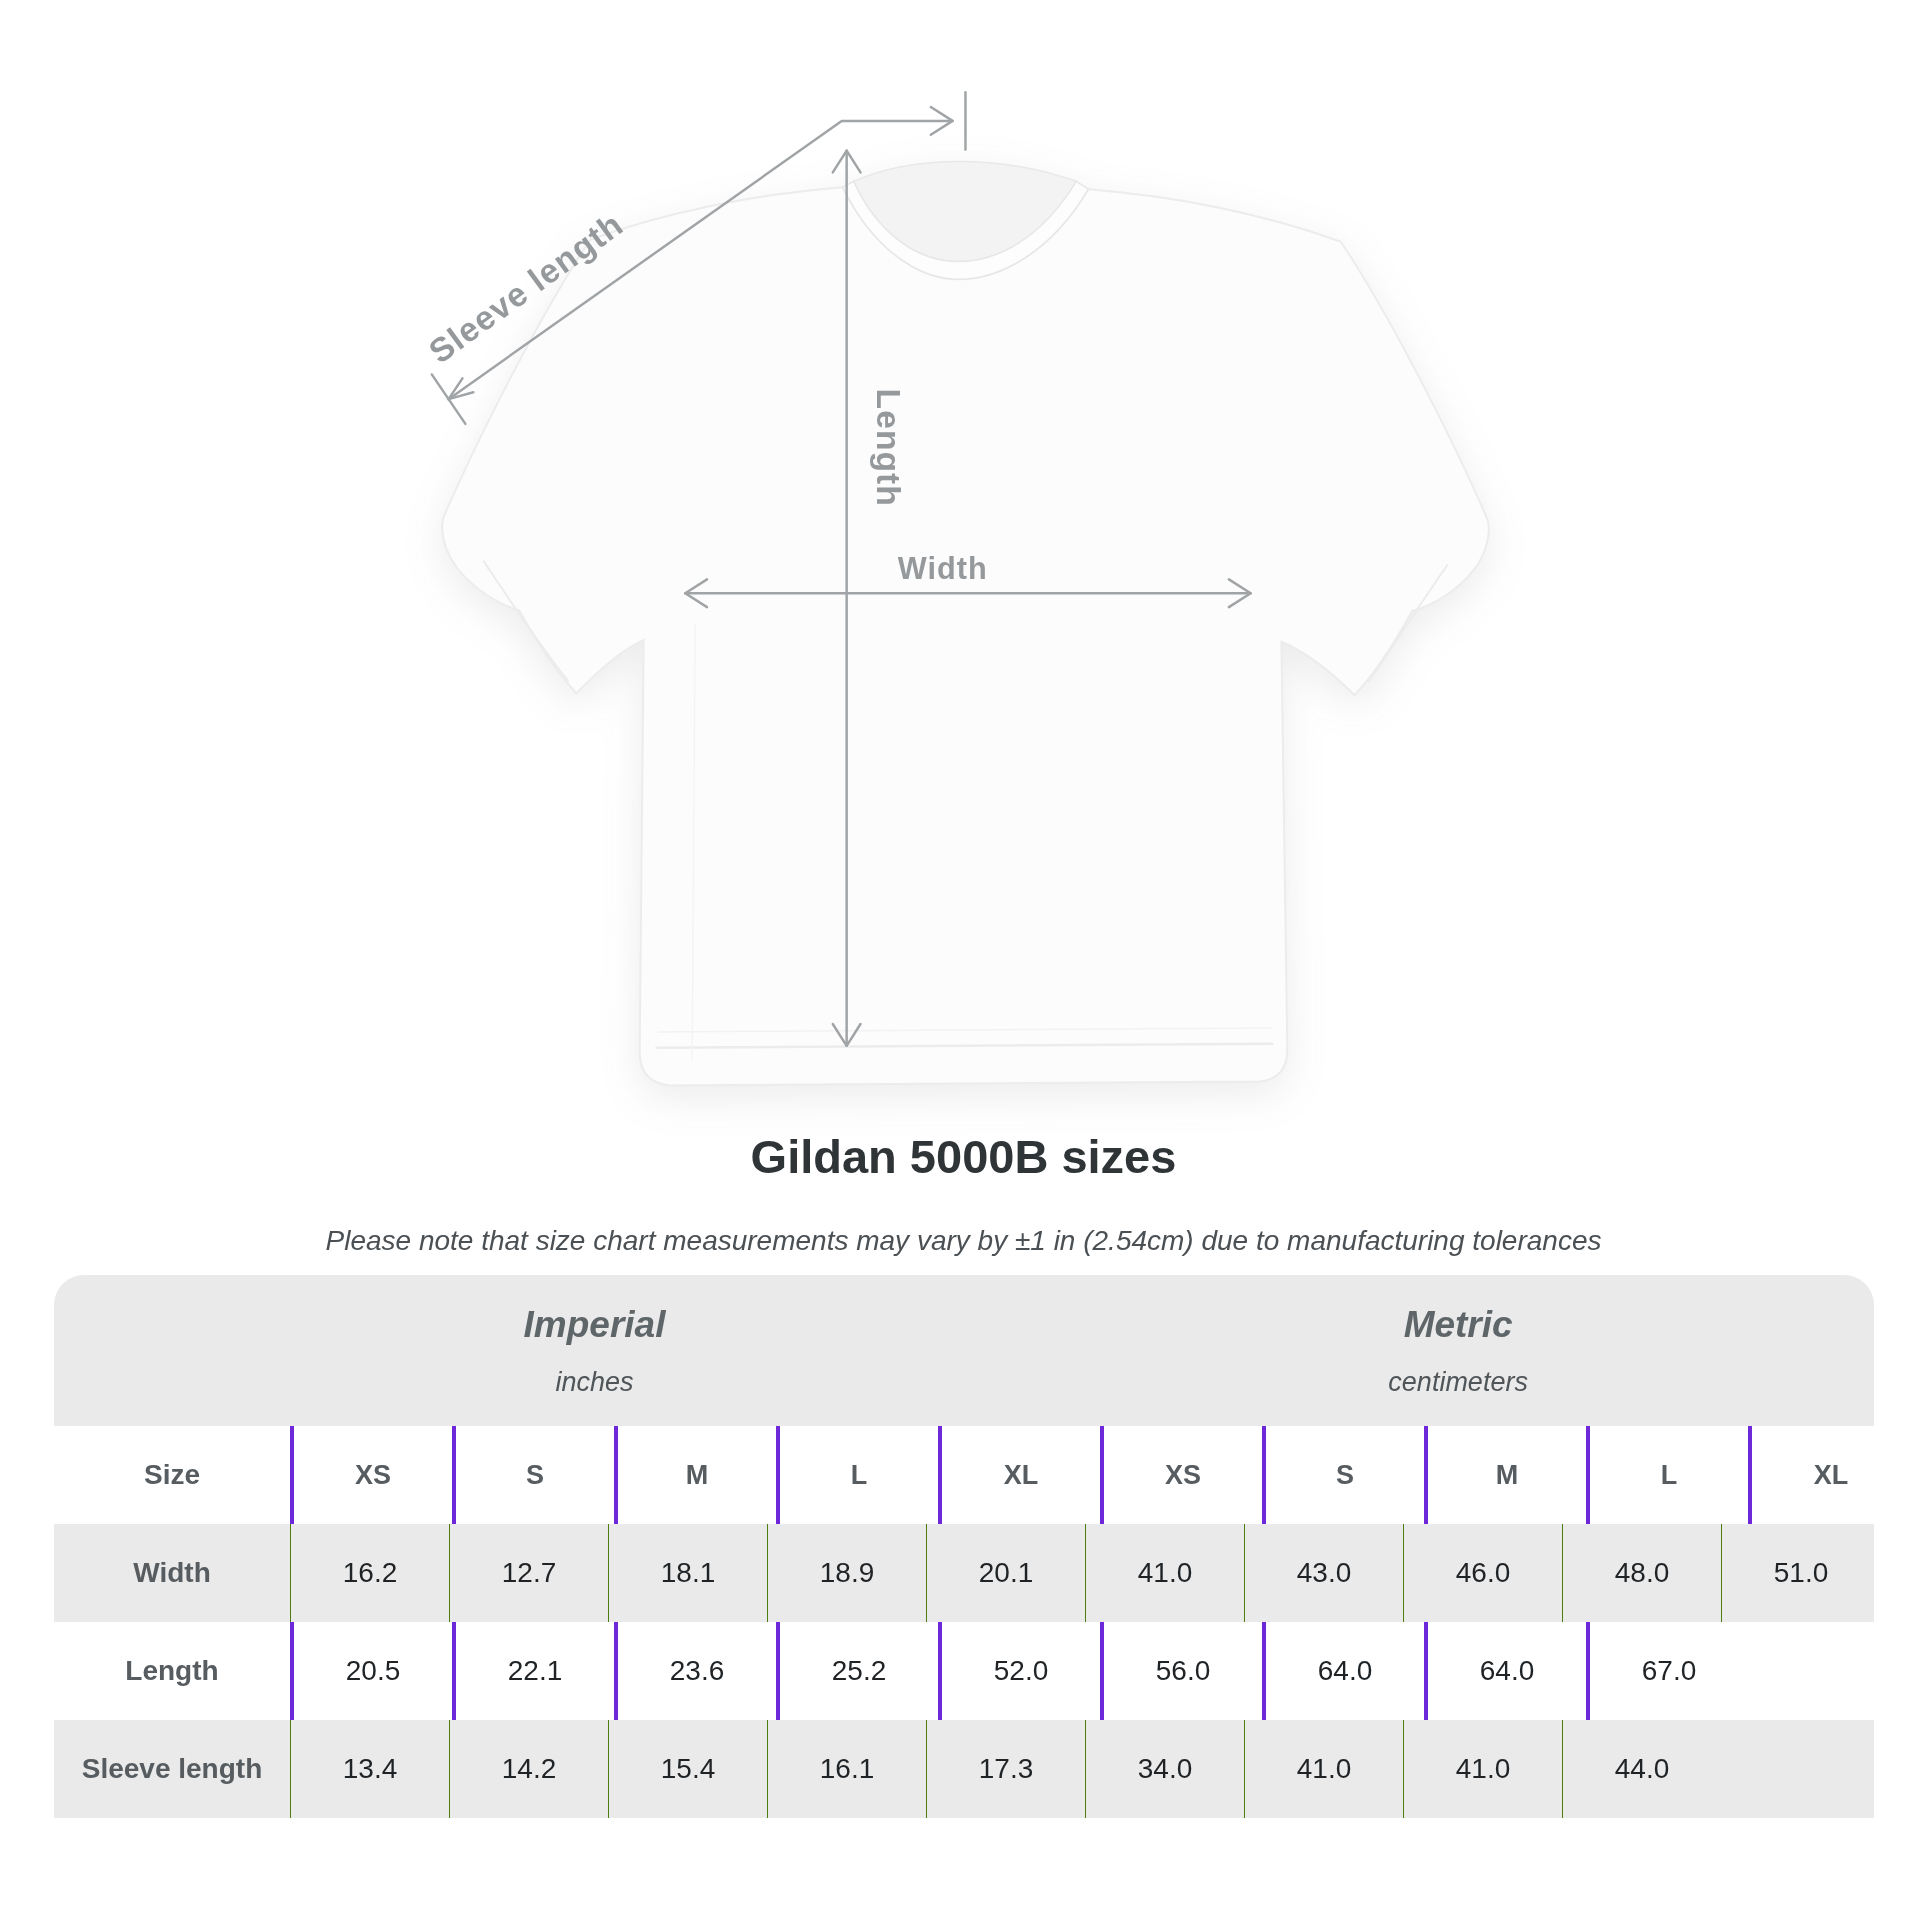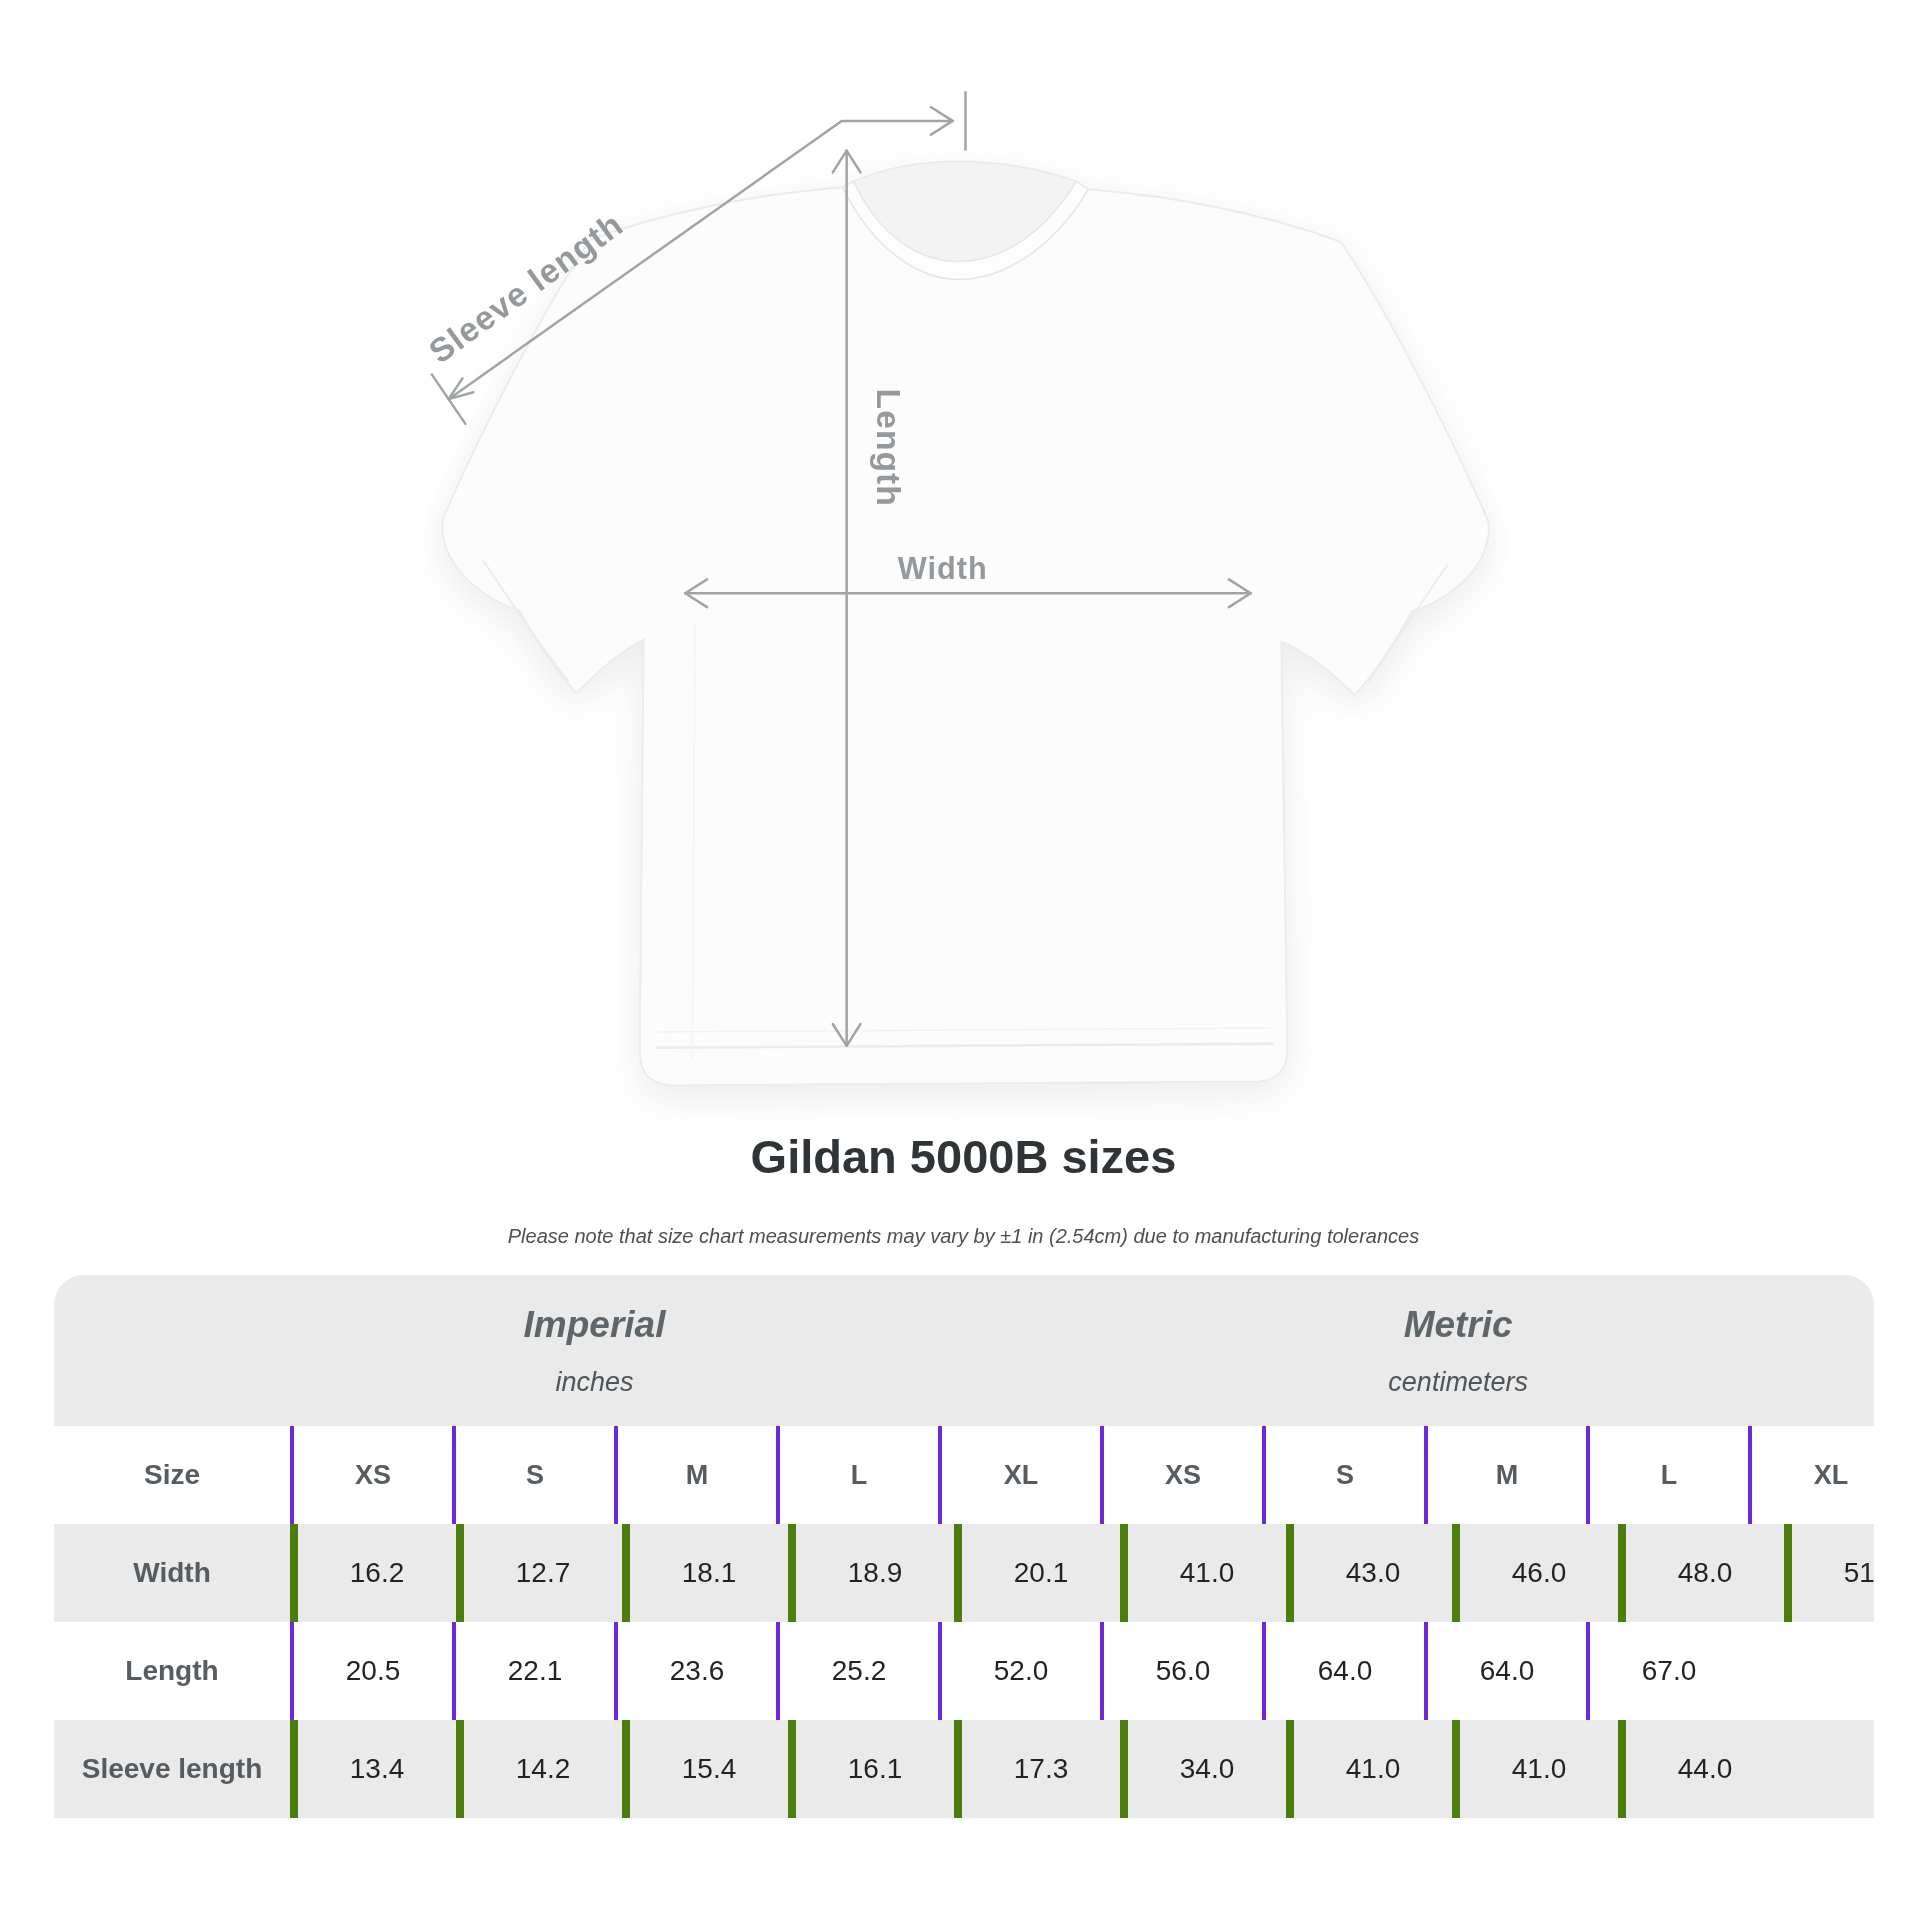--- a/index.html
+++ b/index.html
@@ -16,21 +16,21 @@
   .tee-detail{fill:none;stroke:#ececec;stroke-width:2;}
   .tee-neck{fill:#f3f3f3;stroke:#e9e9e9;stroke-width:1.5;}
   .tee-collar{fill:#fdfdfd;stroke:#e7e7e7;stroke-width:1.5;}
   
   .page-title{
     position:absolute;left:0;right:0;top:1140;text-align:center;
     font-size:47px;font-weight:bold;color:#2f3437;
   }
   .page-subtitle{
     position:absolute;left:0;right:0;top:1237;text-align:center;
-    font-size:20px;font-style:italic;color:#4b5054;
+    font-size:28px;font-style:italic;color:#4b5054;
   }
   
   .size-table{
     position:absolute;left:54px;top:1275px;width:1820px;height:607px;
     border-radius:30px;overflow:hidden;background:#ffffff;
   }
   .unit-band{position:relative;height:151px;background:#eaeaea;}
   .unit-group{position:absolute;top:0;height:100%;display:flex;flex-direction:column;
     justify-content:center;align-items:center;gap:9px;}
   .unit-group-imperial{left:0;width:59.4%;}
@@ -40,21 +40,21 @@
   .t-row{display:flex;height:98px;}
   .t-row-white{background:#ffffff;}
   .t-row-gray{background:#eaeaea;}
   .cell{
     width:158px;flex:0 0 158px;display:flex;align-items:center;justify-content:center;
     font-size:28px;color:#1f2326;
   }
   .label-cell{width:236px;flex:0 0 236px;font-weight:bold;color:#565c60;}
   .head-cell{font-weight:bold;font-size:27px;color:#565c60;}
   .t-row-white .cell + .cell{border-left:4px solid #6d28d9;}
-  .t-row-gray .cell + .cell{border-left:8px solid #4d7c0f;}
+  .t-row-gray .cell + .cell{border-left:1px solid #4d7c0f;}
 </style>
 </head>
 <body>
 
 <svg id="diagram-svg" width="1927" height="1238" viewBox="0 0 1946 1250">
   <g style="filter:drop-shadow(0 12px 20px rgba(70,70,70,0.10));">
     <path class="tee-outline" d="
       M 851 189
       C 763 196 672 214 596 242
       C 545 318 480 448 448 522

